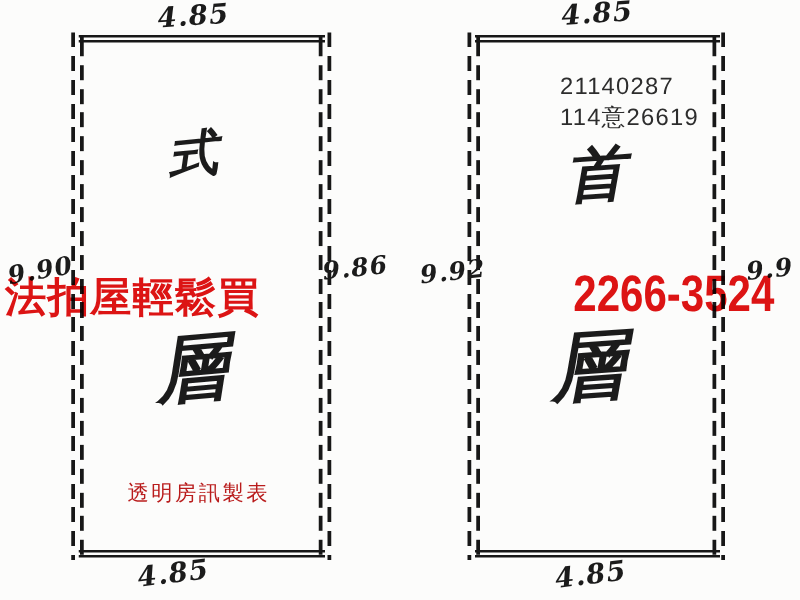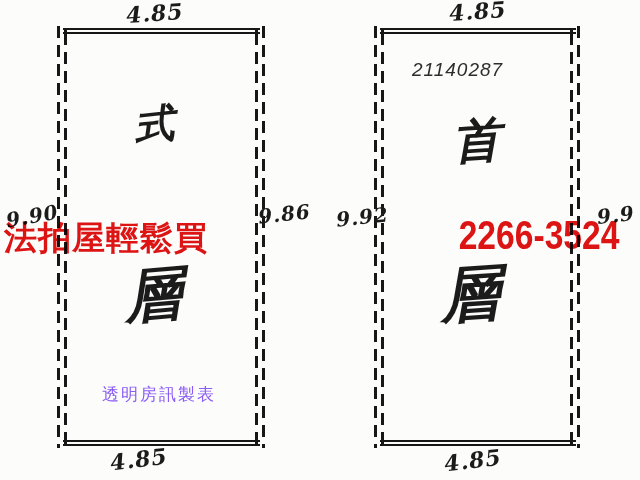--- a/index.html
+++ b/index.html
@@ -34,21 +34,21 @@
   .floor-char{font-weight:bold;}
   
   .printed{
     position:absolute;
     font-family:"Liberation Sans",sans-serif;
     color:#2d2d2d;
     white-space:nowrap;
     line-height:1;
   }
   #case-numbers{font-size:19px;line-height:25px;letter-spacing:1px;}
-  #publisher-caption{font-size:17px;letter-spacing:2px;color:#8b5cf6;}
+  #publisher-caption{font-size:17px;letter-spacing:2px;color:#b91c1c;}
   
   #watermark{
     position:absolute;left:4px;top:215px;width:633px;
     display:flex;justify-content:space-between;align-items:baseline;
     font-weight:bold;
     color:#df1414;
     mix-blend-mode:multiply;
     white-space:nowrap;
     z-index:9;
     line-height:1;
@@ -97,22 +97,23 @@
   <div class="hand side-dim" style="left:6px;top:206px;transform:rotate(-10deg);">9.90</div>
   <div class="hand side-dim" style="left:258px;top:204px;transform:rotate(-6deg);">9.86</div>
   <div class="hand side-dim" style="left:336px;top:207px;transform:rotate(-6deg);">9.92</div>
   <div class="hand side-dim" style="left:597px;top:205px;transform:rotate(-6deg);">9.9</div>
 
   <div class="hand floor-char" style="left:134px;top:104px;font-size:40px;transform:rotate(-6deg);">式</div>
   <div class="hand floor-char" style="left:124px;top:266px;font-size:58px;transform:rotate(-5deg);">層</div>
   <div class="hand floor-char" style="left:452px;top:116px;font-size:48px;transform:rotate(-4deg);">首</div>
   <div class="hand floor-char" style="left:440px;top:264px;font-size:60px;transform:rotate(-4deg);">層</div>
 
-  <div class="printed" id="case-numbers" style="left:412px;top:57px;font-style:italic;">
+  <div class="printed" id="case-numbers" style="left:448px;top:57px;">
     <div>21140287</div>
+    <div>114意26619</div>
   </div>
 
   <div class="printed" id="publisher-caption" style="left:102px;top:386px;">透明房訊製表</div>
 
   <div id="watermark">
     <span class="wm-cjk">法拍屋輕鬆買</span>
     <span class="wm-num">2266-3524</span>
   </div>
 
 </div>

